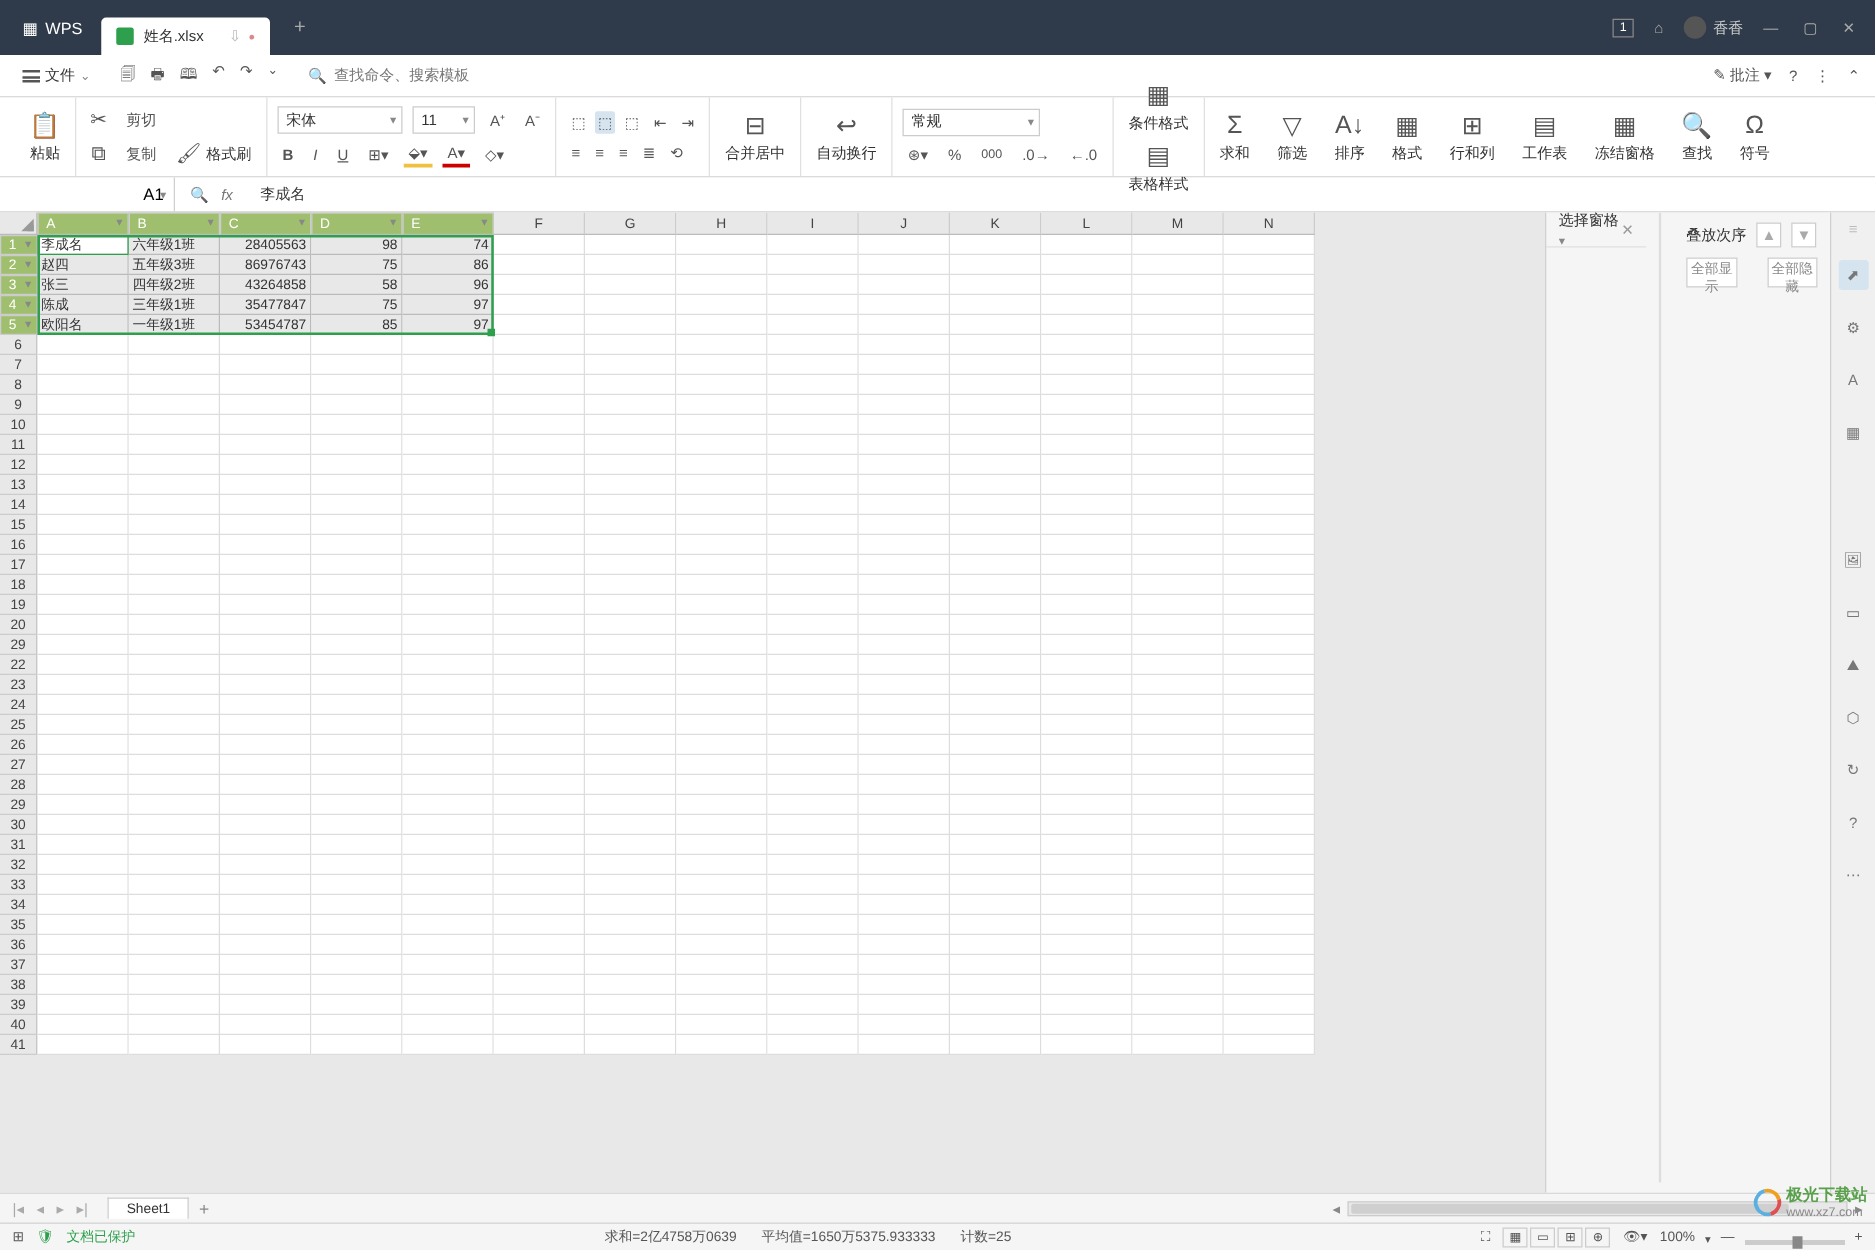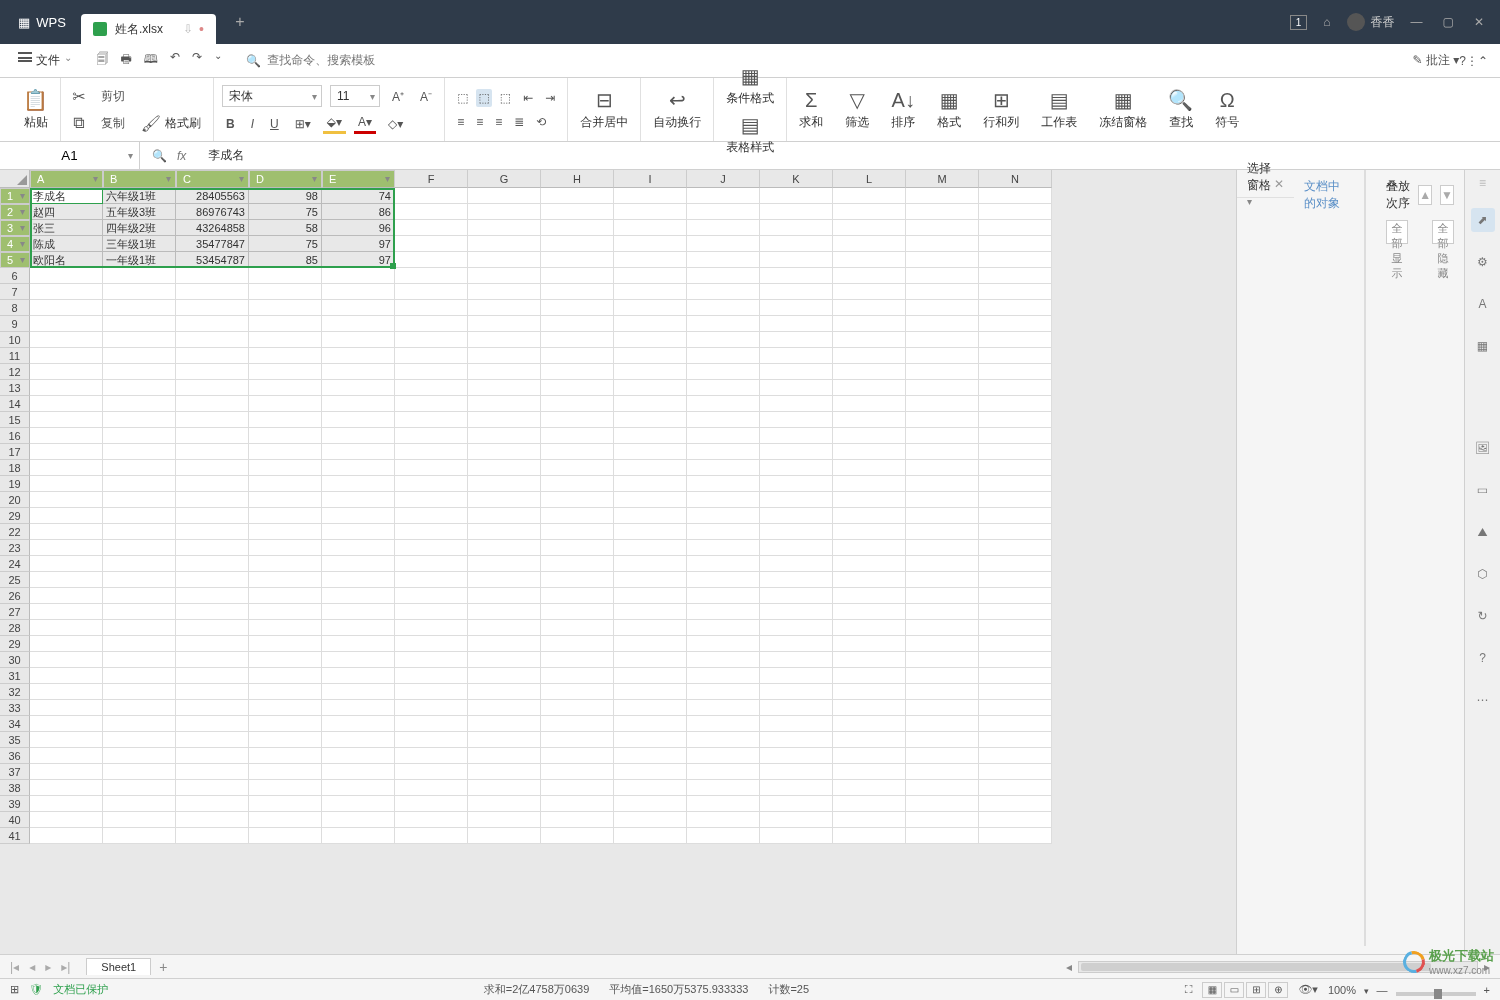--- a/index.html
+++ b/index.html
@@ -8,45 +8,45 @@
 .wps-logo{display:flex;align-items:center;gap:6px;padding:0 10px;font-size:13px}
 .tab{background:#fff;color:#333;height:30px;display:flex;align-items:center;padding:0 12px;border-radius:4px 4px 0 0;margin-left:5px;gap:8px;align-self:flex-end}
 .tab-icon{width:14px;height:14px;background:#2ea04d;border-radius:2px}
 .tab-indicators{display:flex;gap:6px;margin-left:12px;align-items:center}
 .add-tab{width:28px;height:28px;display:flex;align-items:center;justify-content:center;color:#aaa;font-size:16px;margin-left:10px;cursor:pointer}
 .titlebar-right{margin-left:auto;display:flex;align-items:center;gap:16px;padding-right:8px}
 .win-controls{display:flex;gap:20px;color:#aaa}
 .user-badge{display:flex;align-items:center;gap:6px;color:#ccc}
 .avatar{width:18px;height:18px;border-radius:50%;background:#555}
 .menubar{height:34px;background:#fff;border-bottom:1px solid #d0d0d0;display:flex;align-items:center;padding:0 12px;gap:4px}
-.file-btn{display:flex;gap:4px;padding:4px 6px;cursor:pointer}
+.file-btn{display:flex;align-items:center;gap:4px;padding:4px 6px;cursor:pointer}
 .burger{width:14px;height:10px;border-top:2px solid #555;border-bottom:2px solid #555;position:relative}
 .burger::before{content:"";position:absolute;top:3px;left:0;right:0;height:2px;background:#555}
 .qa-icons{display:flex;gap:12px;margin-left:14px;color:#555}
 .qa-icons span{cursor:pointer}
 .menu-tabs{display:flex;gap:22px;margin-left:20px;align-items:center}
 .menu-tab{cursor:pointer;padding:4px 2px}
 .menu-tab.active{background:#2ea04d;color:#fff;padding:3px 10px;border-radius:10px}
 .search-cmd{display:flex;align-items:center;gap:6px;margin-left:20px;color:#777}
-.menubar-right{margin-left:auto;display:flex;align-items:center;color:#555}
+.menubar-right{margin-left:auto;display:flex;align-items:center;gap:14px;color:#555}
 .ribbon{height:64px;background:#fff;border-bottom:1px solid #d0d0d0;display:flex;align-items:center;padding:0 12px}
 .ribbon-group{display:flex;flex-direction:column;justify-content:center;gap:6px;padding:0 8px;border-right:1px solid #e0e0e0;height:100%}
 .ribbon-group:last-child{border-right:none}
 .rg-row{display:flex;align-items:center;gap:8px}
 .big-btn{display:flex;flex-direction:column;align-items:center;gap:2px;cursor:pointer;padding:0 4px}
 .ico{width:20px;height:20px;display:flex;align-items:center;justify-content:center;color:#555;font-size:16px}
 .ico-lg{width:24px;height:24px;font-size:20px}
 .sel{border:1px solid #ccc;height:22px;padding:0 18px 0 6px;display:flex;align-items:center;background:#fff;position:relative;cursor:pointer}
 .sel::after{content:"▾";position:absolute;right:4px;color:#888;font-size:10px}
 .small-btn{cursor:pointer;color:#555;padding:2px 4px;display:flex;align-items:center;gap:2px}
 .align-grid{display:flex;gap:4px}
 .btn-bg{background:#d6e4f0;padding:2px;border-radius:2px}
 .formula-bar{height:28px;background:#fff;border-bottom:1px solid #d0d0d0;display:flex;align-items:center}
 .namebox{width:140px;border-right:1px solid #d0d0d0;display:flex;align-items:center;padding:0 8px;height:100%;position:relative}
-.namebox input{border:none;outline:none;width:100%;text-align:center}
+.namebox input{border:none;outline:none;width:100%;text-align:right}
 .namebox::after{content:"▾";position:absolute;right:6px;color:#888;font-size:10px}
 .fb-icons{display:flex;gap:10px;padding:0 12px;color:#777}
 .fb-input{flex:1;padding:0 10px}
 .main{display:flex;height:calc(1000px - 44px - 34px - 64px - 28px - 24px - 22px)}
 .sheet-area{flex:1;position:relative;overflow:hidden;background:#e8e8e8}
 .grid{display:grid;grid-template-columns:30px repeat(14,73px);position:absolute;top:0;left:0}
 .corner{background:#e8e8e8;border-right:1px solid #bbb;border-bottom:1px solid #bbb;height:18px;position:relative}
 .corner::after{content:"";position:absolute;right:2px;bottom:2px;border:5px solid transparent;border-right-color:#999;border-bottom-color:#999}
 .colh{background:#e8e8e8;border-right:1px solid #ccc;border-bottom:1px solid #bbb;height:18px;text-align:center;font-size:11px;line-height:18px;color:#444}
 .rowh{background:#e8e8e8;border-right:1px solid #bbb;border-bottom:1px solid #ccc;text-align:center;font-size:11px;line-height:16px;color:#444;height:16px}
@@ -220,20 +220,36 @@
         <span>合并居中</span>
       </div>
   </div>
   <div class="ribbon-group">
     <div class="big-btn">
         <span class="ico ico-lg">↩</span>
         <span>自动换行</span>
       </div>
   </div>
   <div class="ribbon-group">
+    <div class="rg-row">
+        <div class="sel" style="width:110px">
+          <span>常规</span>
+        </div>
+      </div>
+    <div class="rg-row">
+      <span class="small-btn">⊛▾</span>
+      <span class="small-btn">%</span>
+      <span class="small-btn">
+          <sup>000</sup>
+        </span>
+      <span class="small-btn">.0→</span>
+      <span class="small-btn">←.0</span>
+    </div>
+  </div>
+  <div class="ribbon-group">
     <div class="big-btn">
         <span class="ico ico-lg">▦</span>
         <span>条件格式</span>
       </div>
     <div class="big-btn">
         <span class="ico ico-lg">▤</span>
         <span>表格样式</span>
       </div>
   </div>
   <div class="ribbon-group" style="border-right:none">
@@ -926,21 +942,20 @@
     <div class="sel-border" id="selborder" style="left: 30px; top: 18px; width: 365px; height: 80px;">
         <div class="sel-handle"></div>
       </div>
   </div>
 
   <div class="side-panel">
     <div class="sp-head">
       <span><span>选择窗格</span> <span style="font-size:10px;color:#888">▾</span></span>
       <span style="color:#999">✕</span>
     </div>
-    <div class="sp-title">文档中的对象</div>
     <div class="sp-body"></div>
     <div class="sp-foot">
       <div class="sp-order">
         <span>叠放次序</span>
         <span class="sq-btn">▲</span>
         <span class="sq-btn">▼</span>
       </div>
       <div class="sp-btns">
         <button>全部显示</button>
         <button>全部隐藏</button>

